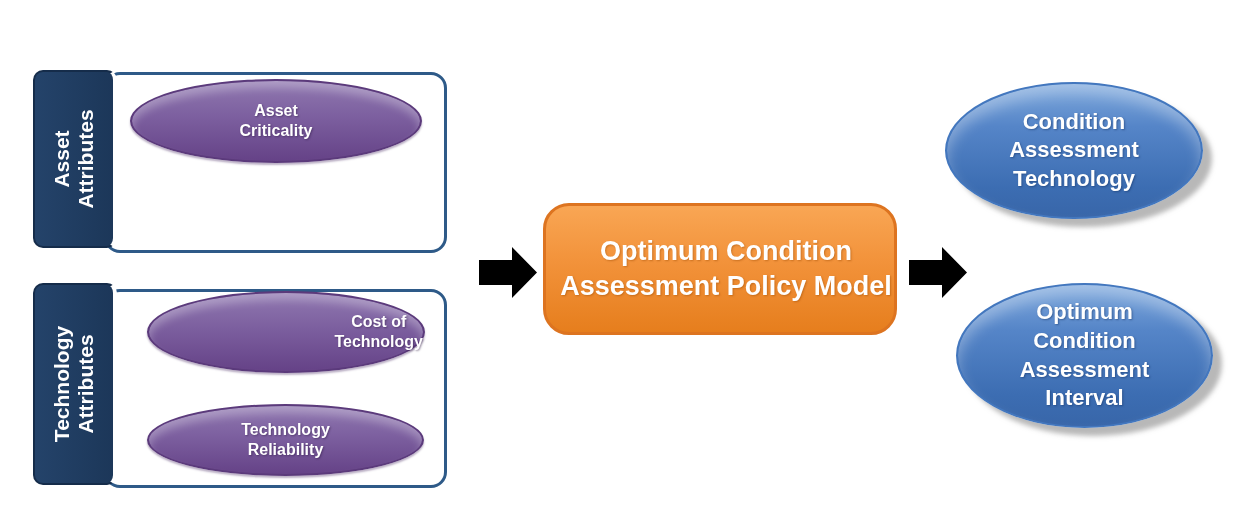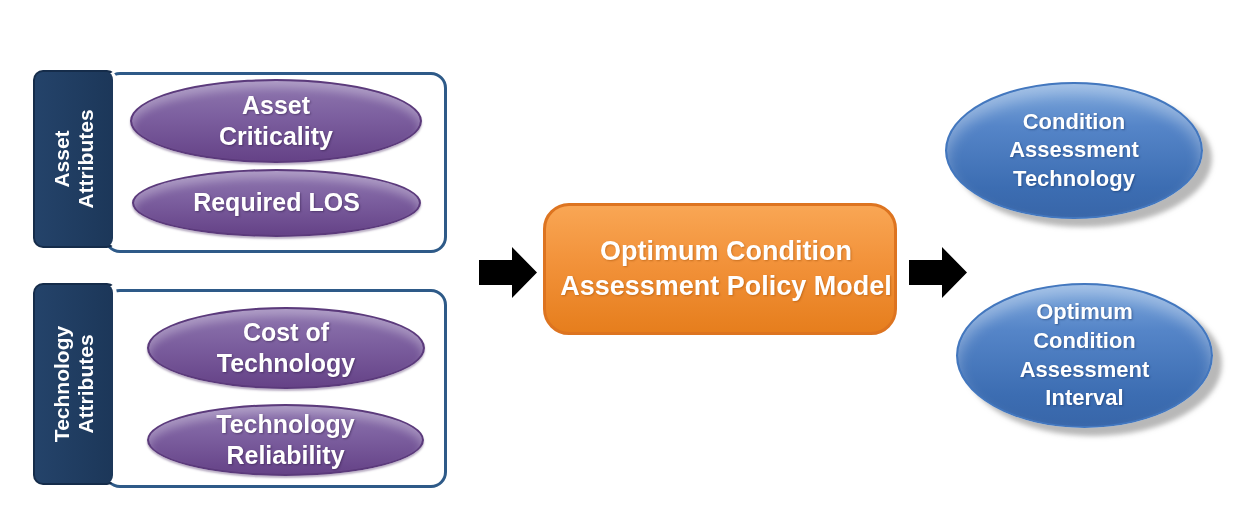--- a/index.html
+++ b/index.html
@@ -54,21 +54,21 @@
     border: 2px solid #5B3A7B;
     box-shadow: inset 0 7px 9px rgba(255,255,255,0.28), 0 2px 2px rgba(60,30,90,0.35);
     box-sizing: border-box;
     display: flex;
     align-items: center;
     justify-content: center;
   }
   .purple-ellipse .ellipse-text {
     color: #ffffff;
     font-weight: bold;
-    font-size: 25px;
+    font-size: 16px;
     line-height: 1.25;
     text-align: center;
     white-space: pre-line;
     text-shadow: 1px 1px 2px rgba(40,20,60,0.45);
   }
 
   
   .process-box {
     position: absolute;
     border-radius: 26px;
@@ -122,30 +122,27 @@
 
   <div class="group-box" style="left:104px; top:72px; width:343px; height:181px;"></div>
   <div class="group-tab" style="left:33px; top:70px; width:84px; height:178px;">
     <div class="tab-text">Asset
 Attributes</div>
   </div>
   <div class="purple-ellipse" style="left:130px; top:79px; width:292px; height:84px;">
     <div class="ellipse-text">Asset
 Criticality</div>
   </div>
-  <div class="purple-ellipse" style="left:132px; top:169px; width:289px; height:68px;">
-    <div class="ellipse-text">Required LOS</div>
-  </div>
 
   <div class="group-box" style="left:104px; top:289px; width:343px; height:199px;"></div>
   <div class="group-tab" style="left:33px; top:283px; width:84px; height:202px;">
     <div class="tab-text">Technology
 Attributes</div>
   </div>
-  <div class="purple-ellipse" style="left:147px; top:307px; width:278px; height:82px;">
+  <div class="purple-ellipse" style="left:147px; top:291px; width:278px; height:82px;justify-content:flex-end;">
     <div class="ellipse-text">Cost of
 Technology</div>
   </div>
   <div class="purple-ellipse" style="left:147px; top:404px; width:277px; height:72px;">
     <div class="ellipse-text">Technology
 Reliability</div>
   </div>
 
   <div class="flow-arrow" style="left:479px; top:247px;">
     <svg width="58" height="51" viewBox="0 0 58 51">

